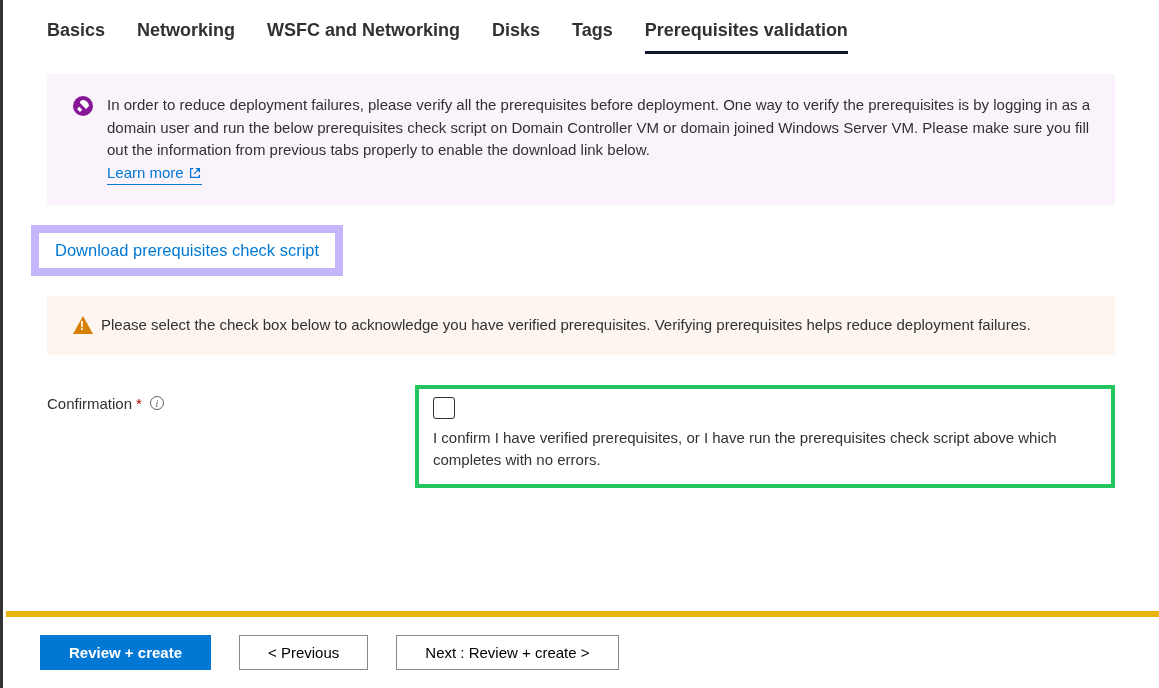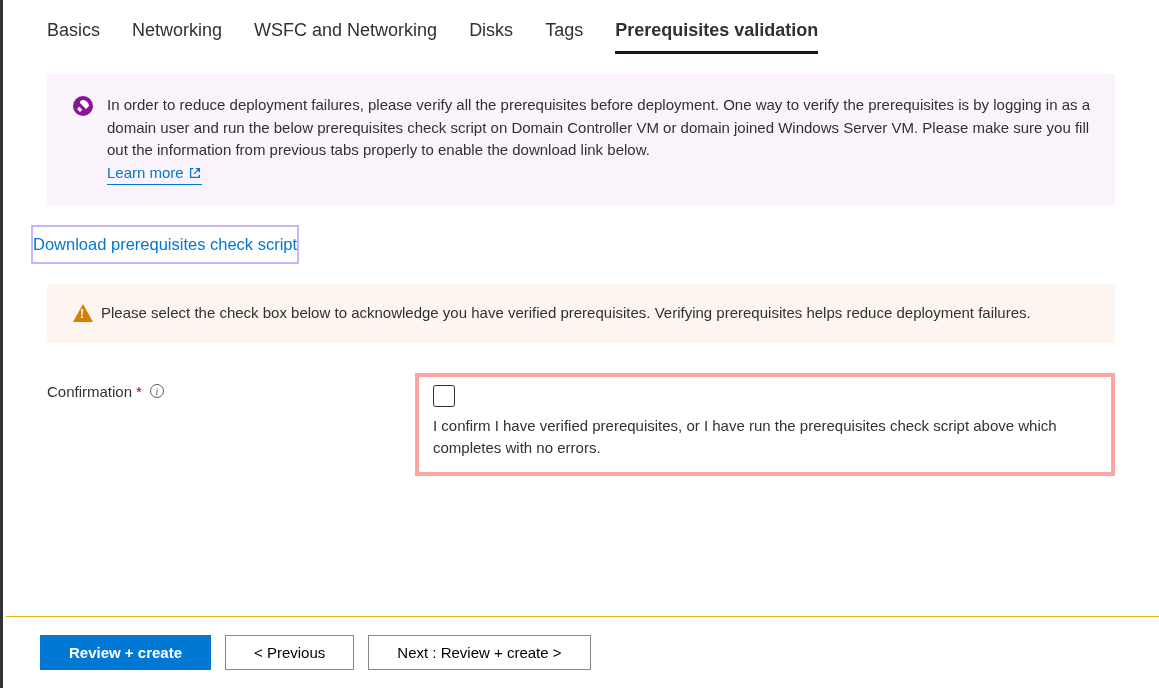--- a/index.html
+++ b/index.html
@@ -22,20 +22,21 @@
       gap: 32px;
       padding: 20px 0 0 44px;
       border-bottom: none;
     }
     .tab {
       font-size: 18px;
       color: #323130;
       padding-bottom: 10px;
       cursor: pointer;
       white-space: nowrap;
+      font-weight: bold;
     }
     .tab.active {
       font-weight: 600;
       border-bottom: 3px solid #0f172a;
     }
     .content {
       padding: 20px 44px 0 44px;
     }
     .info-banner {
       background: #faf3fb;
@@ -71,23 +72,23 @@
       border-bottom: 1px solid #0078d4;
       display: inline-flex;
       align-items: center;
       gap: 4px;
     }
     .external-icon {
       width: 14px;
       height: 14px;
     }
     .download-link-wrapper {
-      border: 2px solid #c4b5fd;
+      border: 8px solid #c4b5fd;
       display: inline-block;
-      padding: 8px 0;
+      padding: 8px 16px;
       margin-left: -16px;
       margin-bottom: 20px;
     }
     .download-link {
       color: #0078d4;
       font-size: 16.5px;
       text-decoration: none;
     }
     .warning-banner {
       background: #fdf6f0;
@@ -144,21 +145,21 @@
       display: inline-flex;
       align-items: center;
       justify-content: center;
       font-size: 10px;
       color: #605e5c;
       font-style: italic;
       font-family: serif;
       margin-left: 4px;
     }
     .confirmation-control {
-      border: 4px solid #fca5a5;
+      border: 4px solid #22c55e;
       padding: 8px 14px 12px 14px;
       width: 700px;
     }
     .checkbox-wrapper {
       display: flex;
       flex-direction: column;
       gap: 8px;
     }
     .checkbox {
       width: 22px;
@@ -170,24 +171,24 @@
     }
     .checkbox-text {
       font-size: 15px;
       line-height: 1.5;
     }
     .footer {
       position: absolute;
       bottom: 0;
       left: 3px;
       right: 0;
-      border-top: 1px solid #eab308;
+      border-top: 6px solid #eab308;
       padding: 18px 34px;
       display: flex;
-      gap: 14px;
+      gap: 28px;
     }
     .btn {
       padding: 8px 28px;
       font-size: 15px;
       border: 1px solid #8a8886;
       background: white;
       cursor: pointer;
       font-family: inherit;
     }
     .btn-primary {

